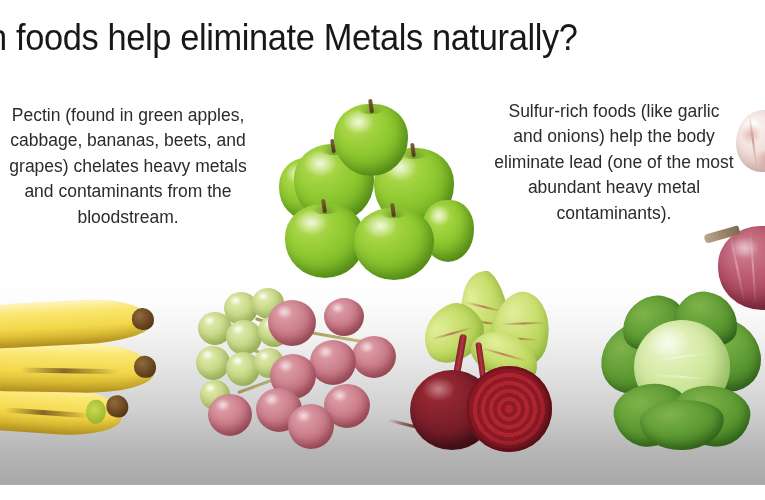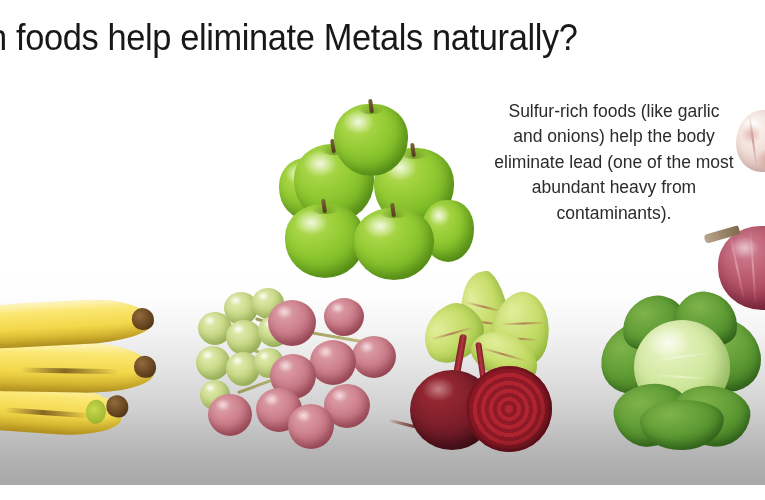--- a/index.html
+++ b/index.html
@@ -285,22 +285,23 @@
 </head>
 <body>
 
 <div id="slide">
 
   <div id="floor"></div>
   <div id="floor-bottom-white"></div>
 
   <div id="title">n foods help eliminate Metals naturally?</div>
 
-
-  <div class="para" id="para-right">Sulfur-rich foods (like garlic and onions) help the body eliminate lead (one of the most abundant heavy from contaminants).</div>
+  <div class="para" id="para-left">Pectin (found in green apples, cabbage, bananas, beets, and grapes) chelates heavy metals and contaminants from the bloodstream.</div>
+
+  <div class="para" id="para-right">Sulfur-rich foods (like garlic and onions) help the body eliminate lead (one of the most abundant heavy metal contaminants).</div>
 
   <div class="art" id="apples">
     <div class="apple" id="ap-far"></div>
     <div class="apple" id="ap-midl">
       <div class="dimple"></div>
       <div class="stem"></div>
     </div>
     <div class="apple" id="ap-midr">
       <div class="dimple"></div>
       <div class="stem"></div>

